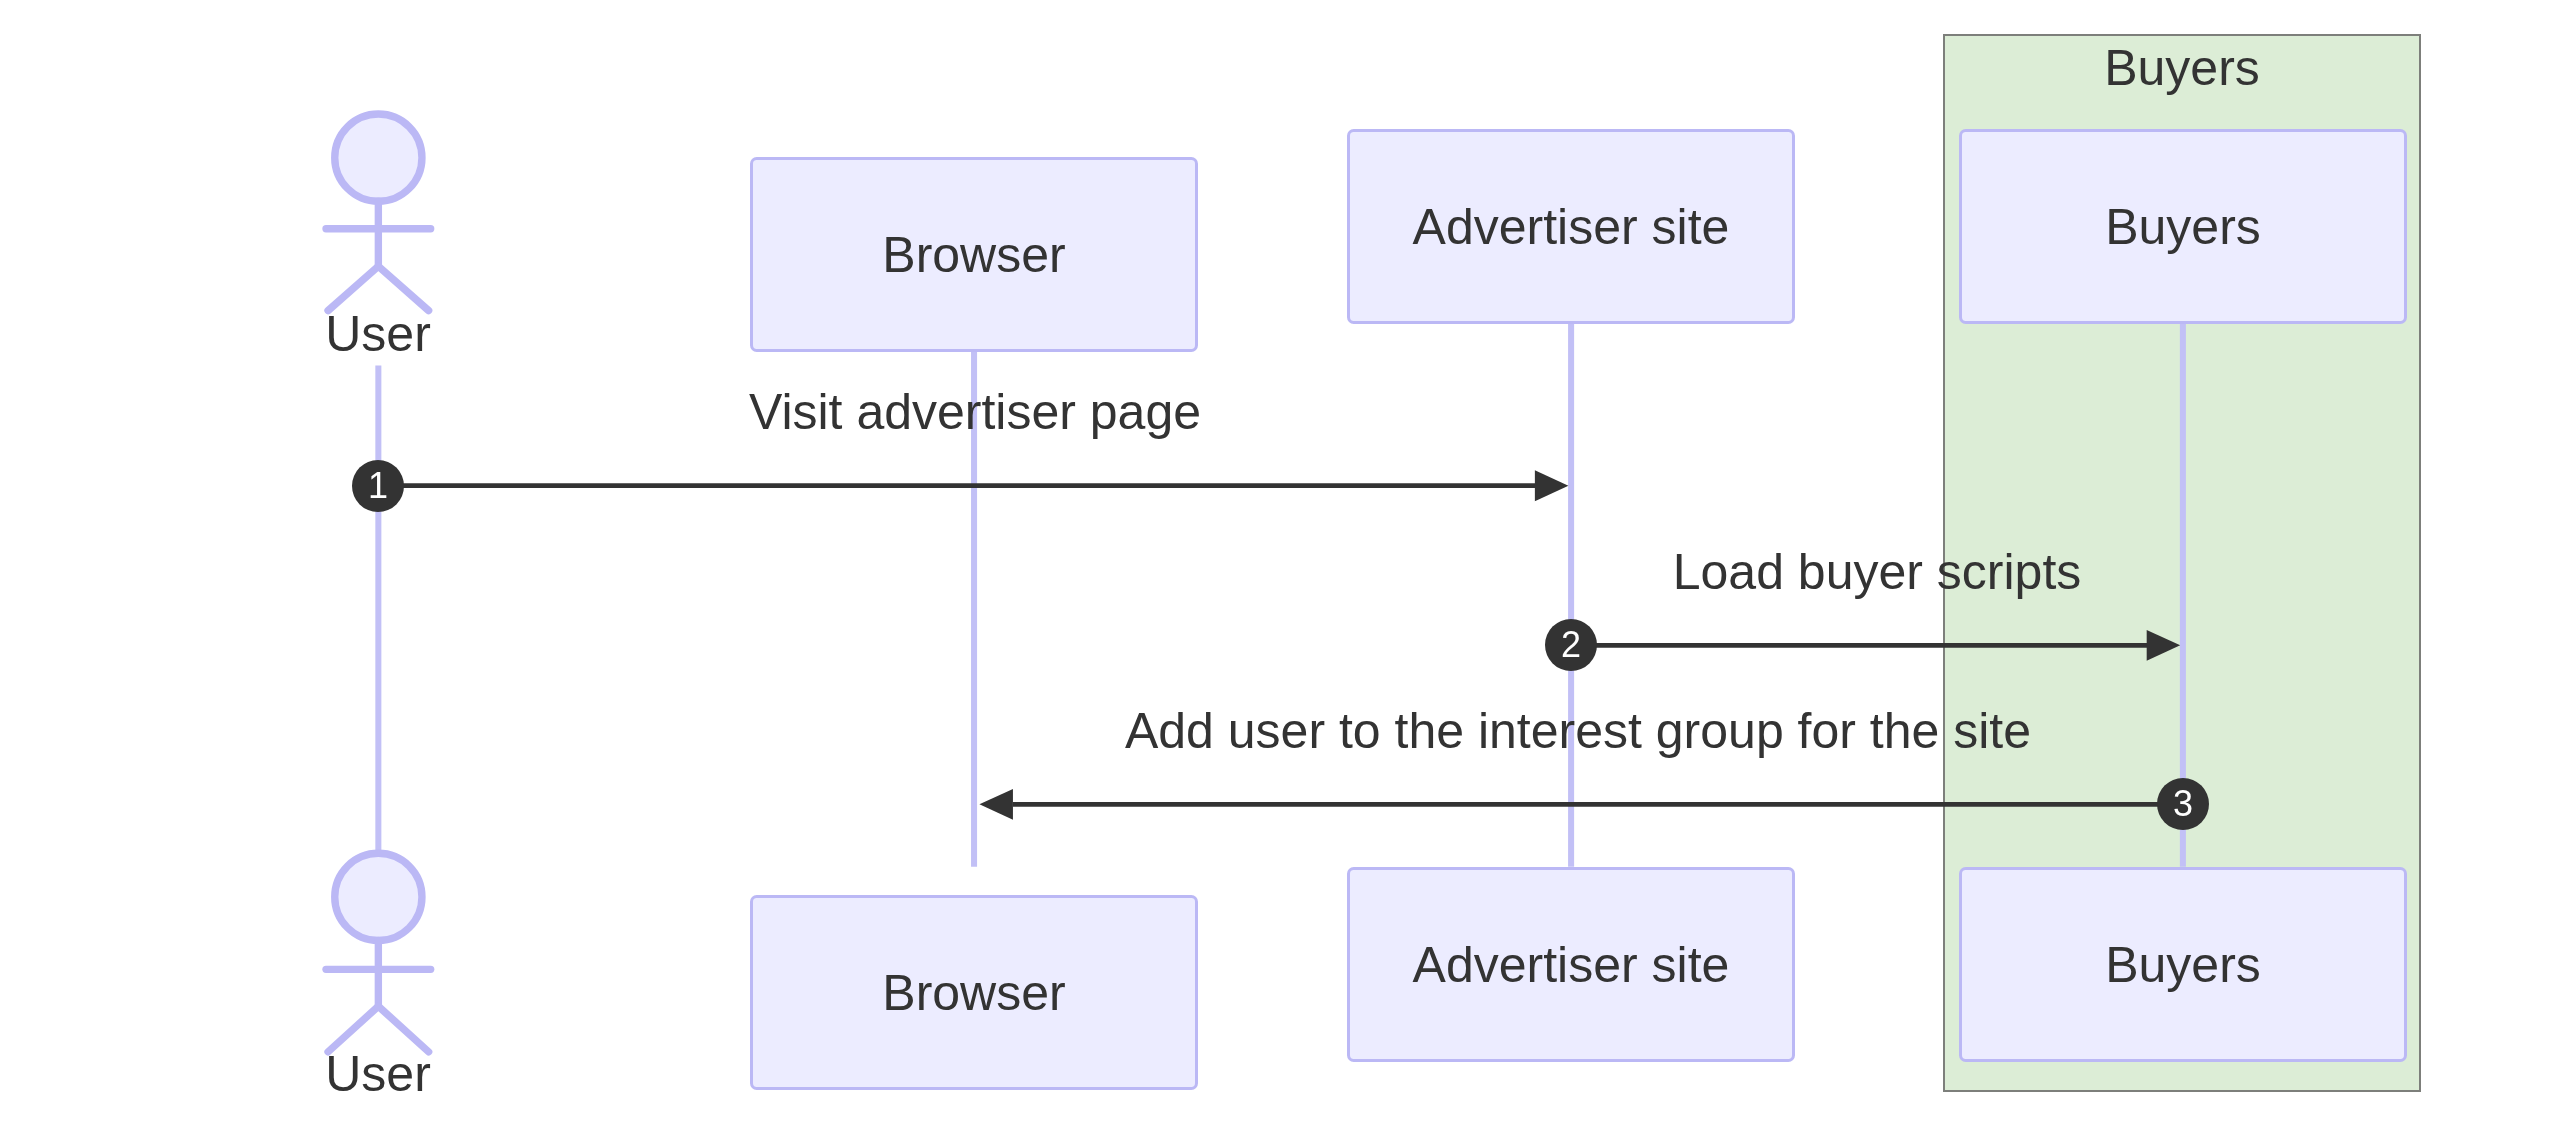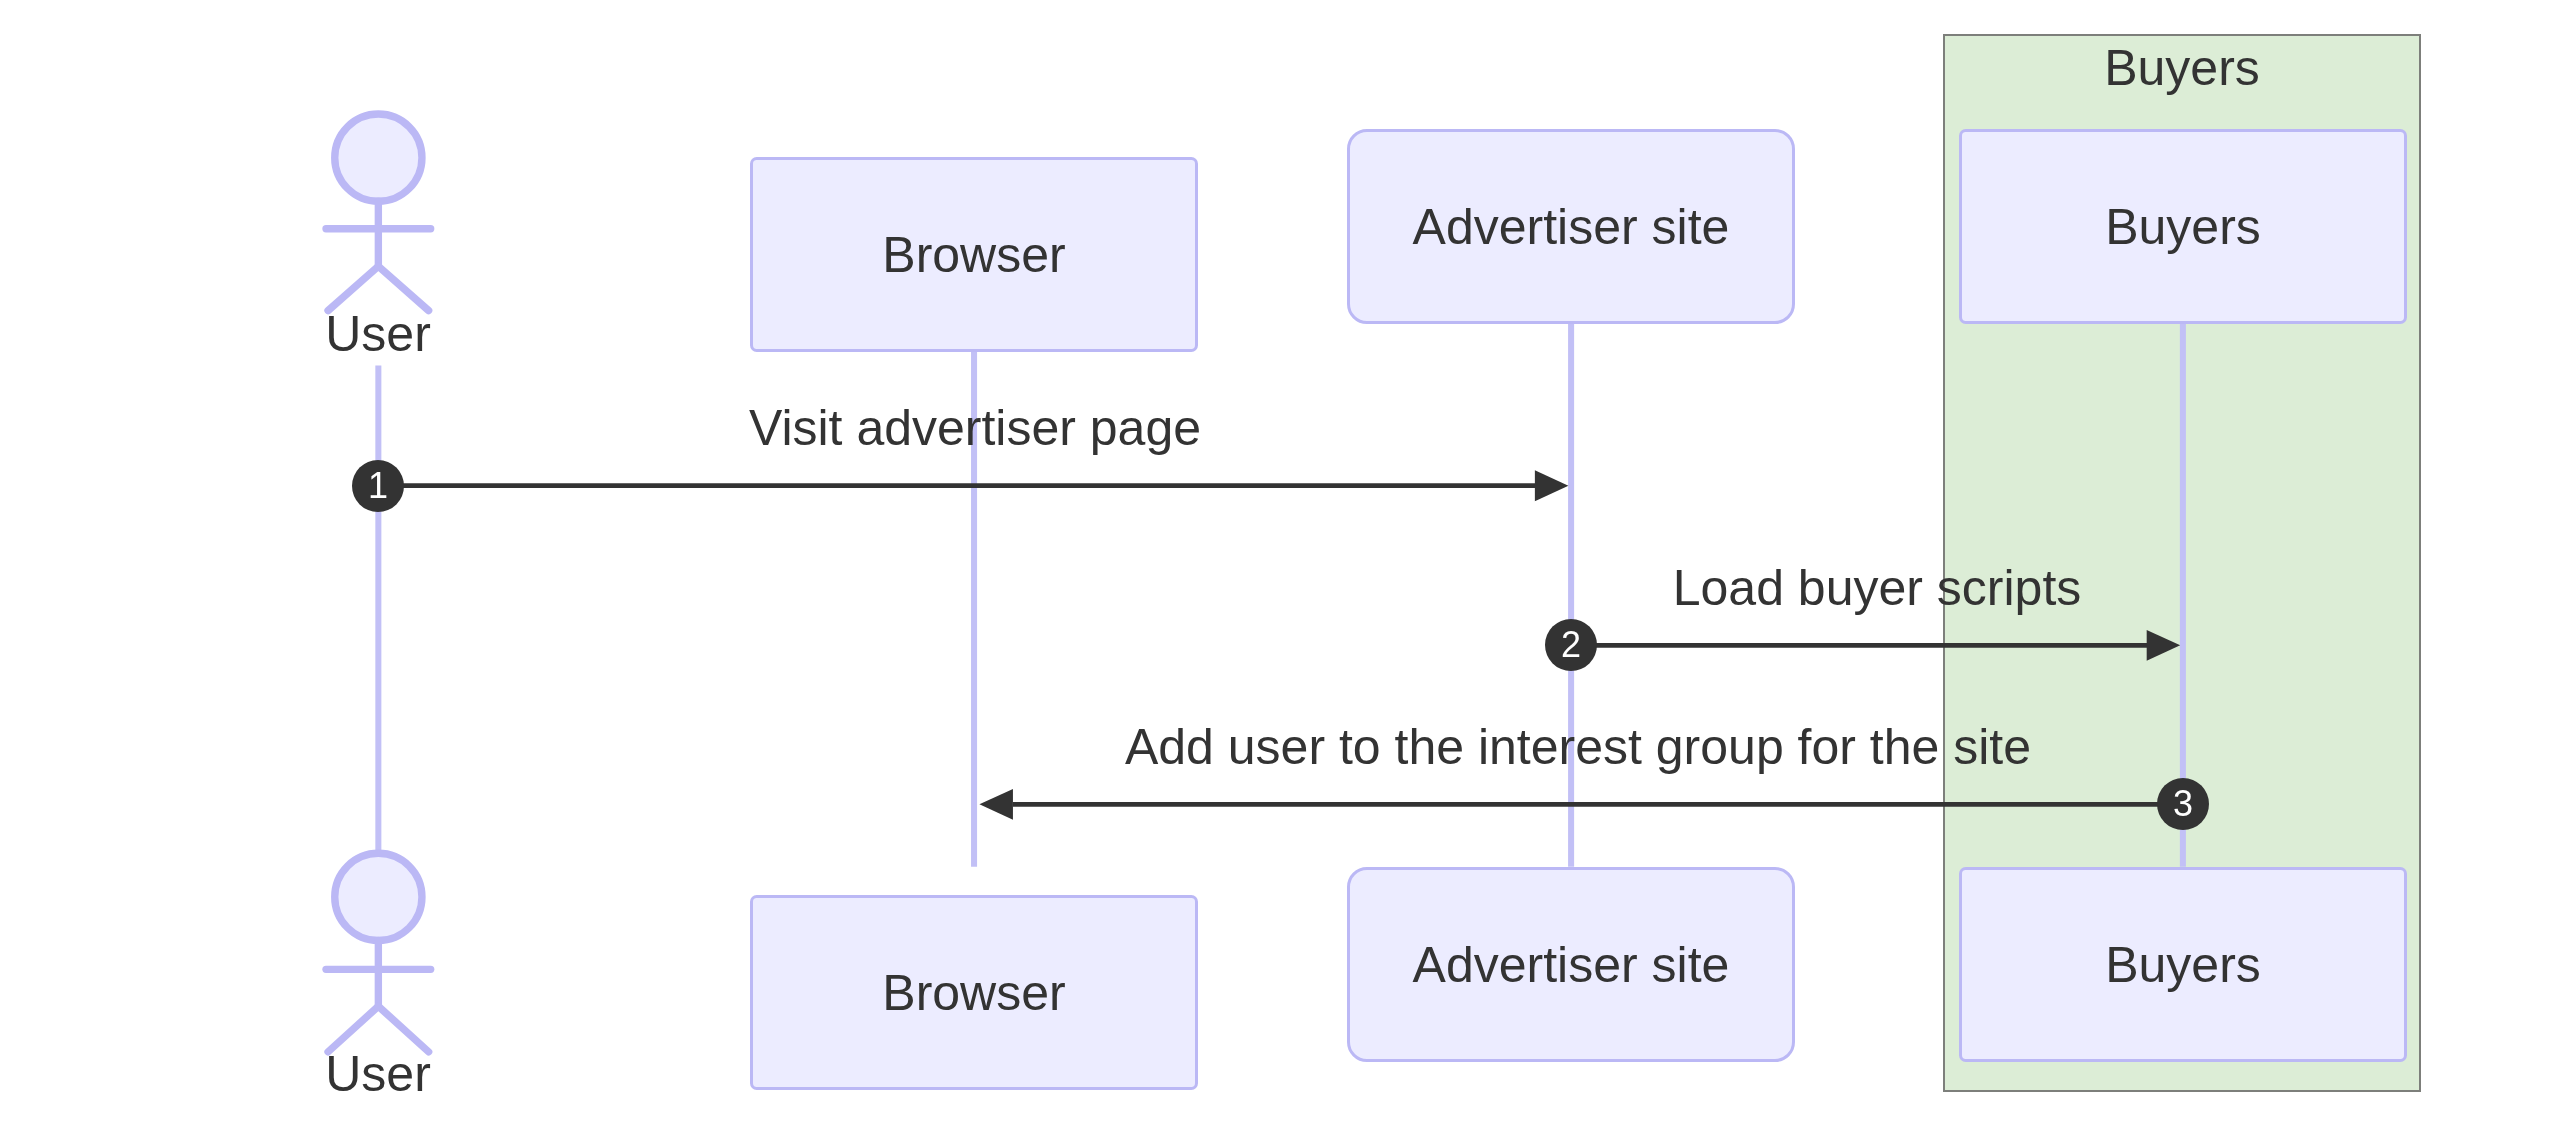--- a/index.html
+++ b/index.html
@@ -43,37 +43,36 @@
     box-sizing: border-box;
     display: flex;
     align-items: center;
     justify-content: center;
     font-size: 50px;
     z-index: 2;
   }
   .row-top { top: 129px; }
   .row-bottom { top: 867px; }
   .col-browser { left: 750px; margin-top: 28px; }
-  .col-advertiser { left: 1347px; border-radius: 20px; }
+  .col-advertiser { left: 1347px; }
   .col-buyers { left: 1959px; }
   .actor-label {
     position: absolute;
     transform: translate(-50%, -50%);
     font-size: 50px;
     white-space: nowrap;
     z-index: 2;
     text-align: center;
   }
   .msg-label {
     position: absolute;
     transform: translate(-50%, -50%);
     font-size: 50px;
     white-space: nowrap;
     z-index: 2;
-    margin-top: 16px;
   }
   .seq-badge {
     position: absolute;
     width: 52px; height: 52px;
     transform: translate(-50%, -50%);
     background: #333333;
     color: #ffffff;
     border-radius: 50%;
     display: flex;
     align-items: center;

